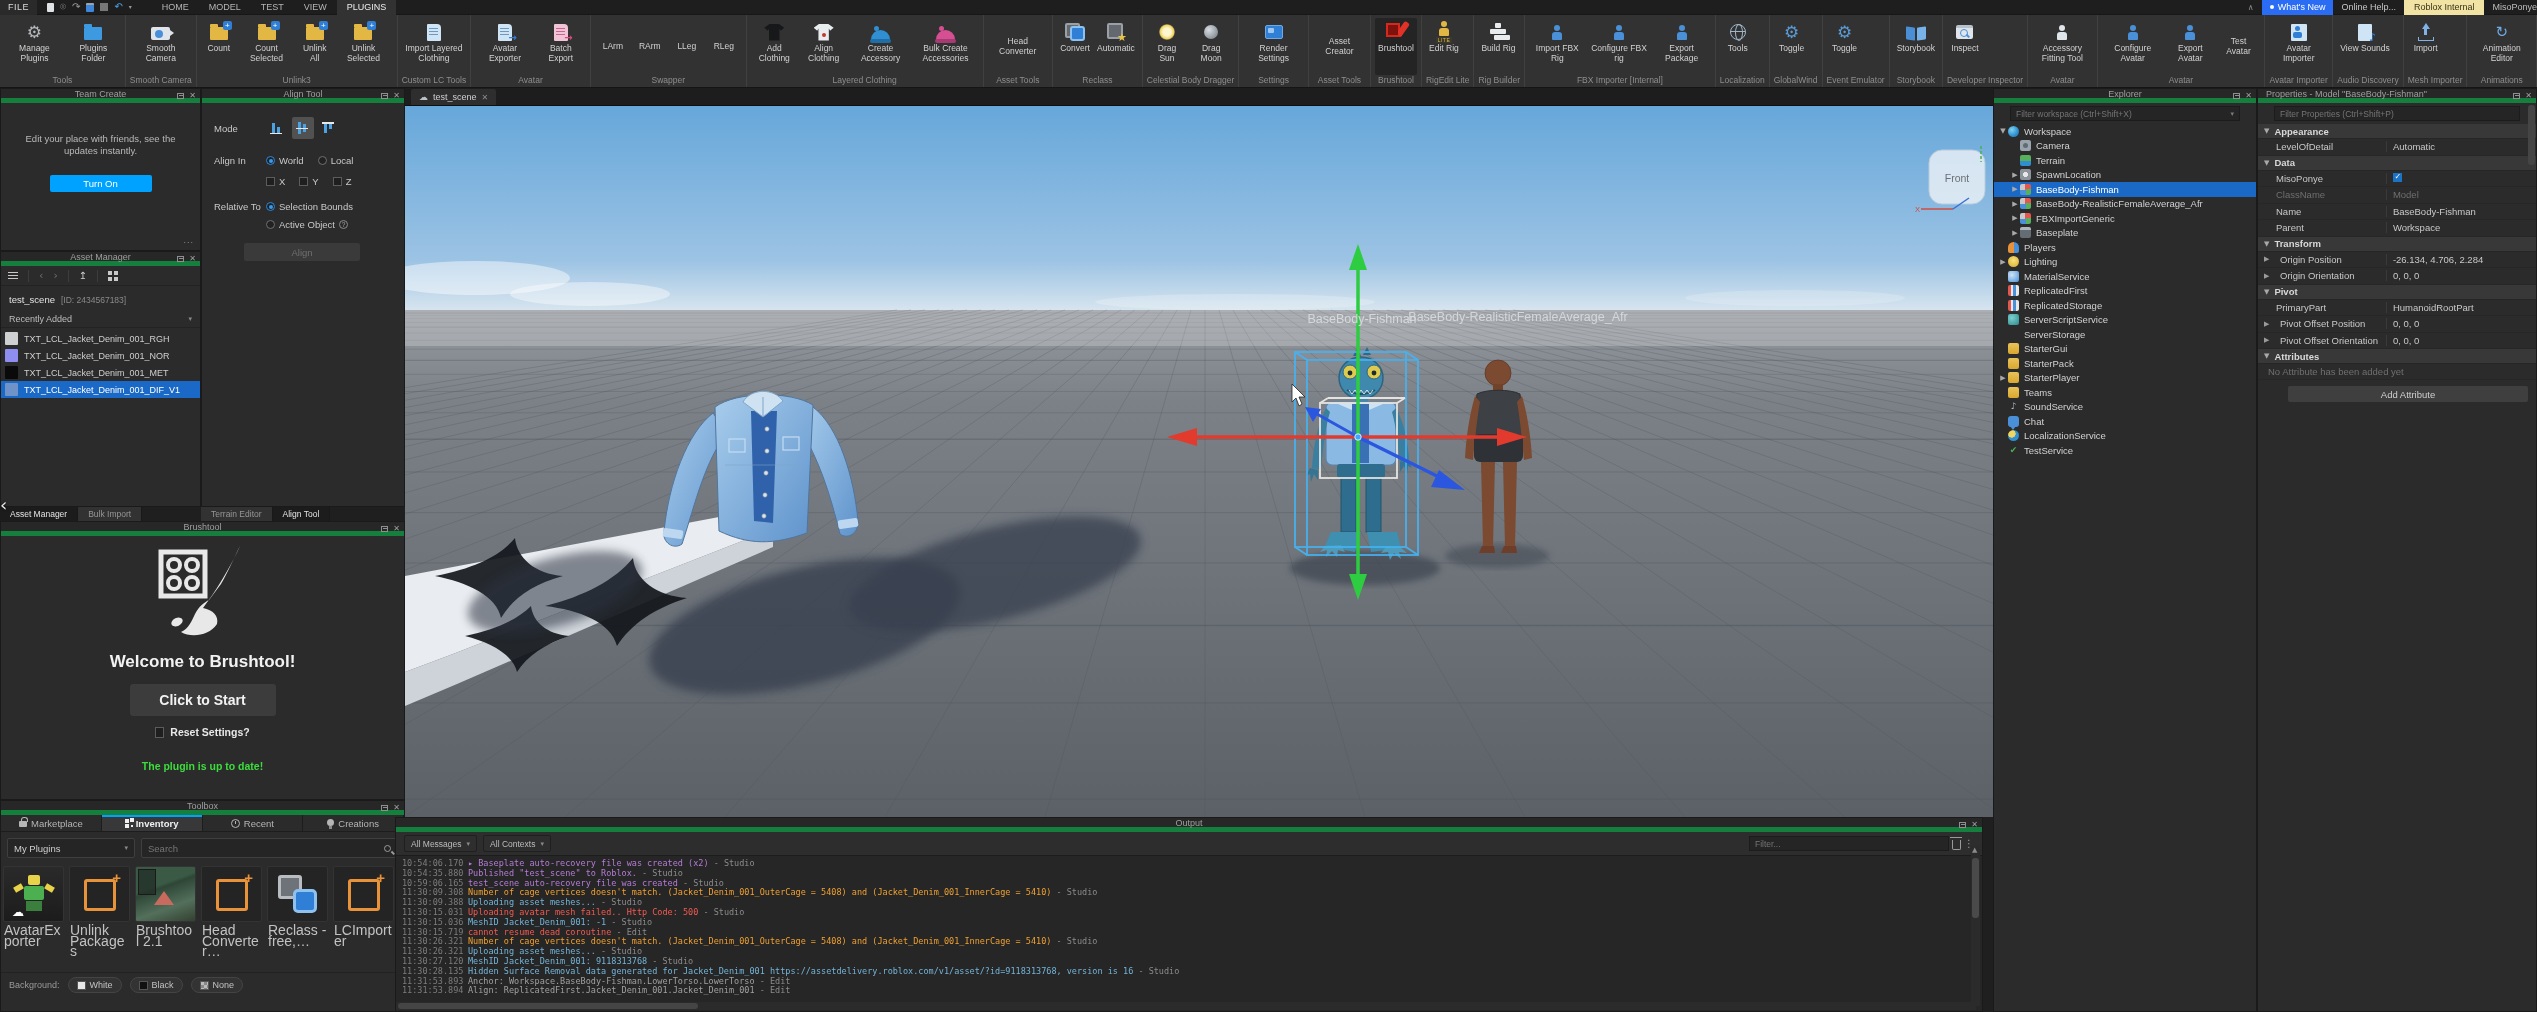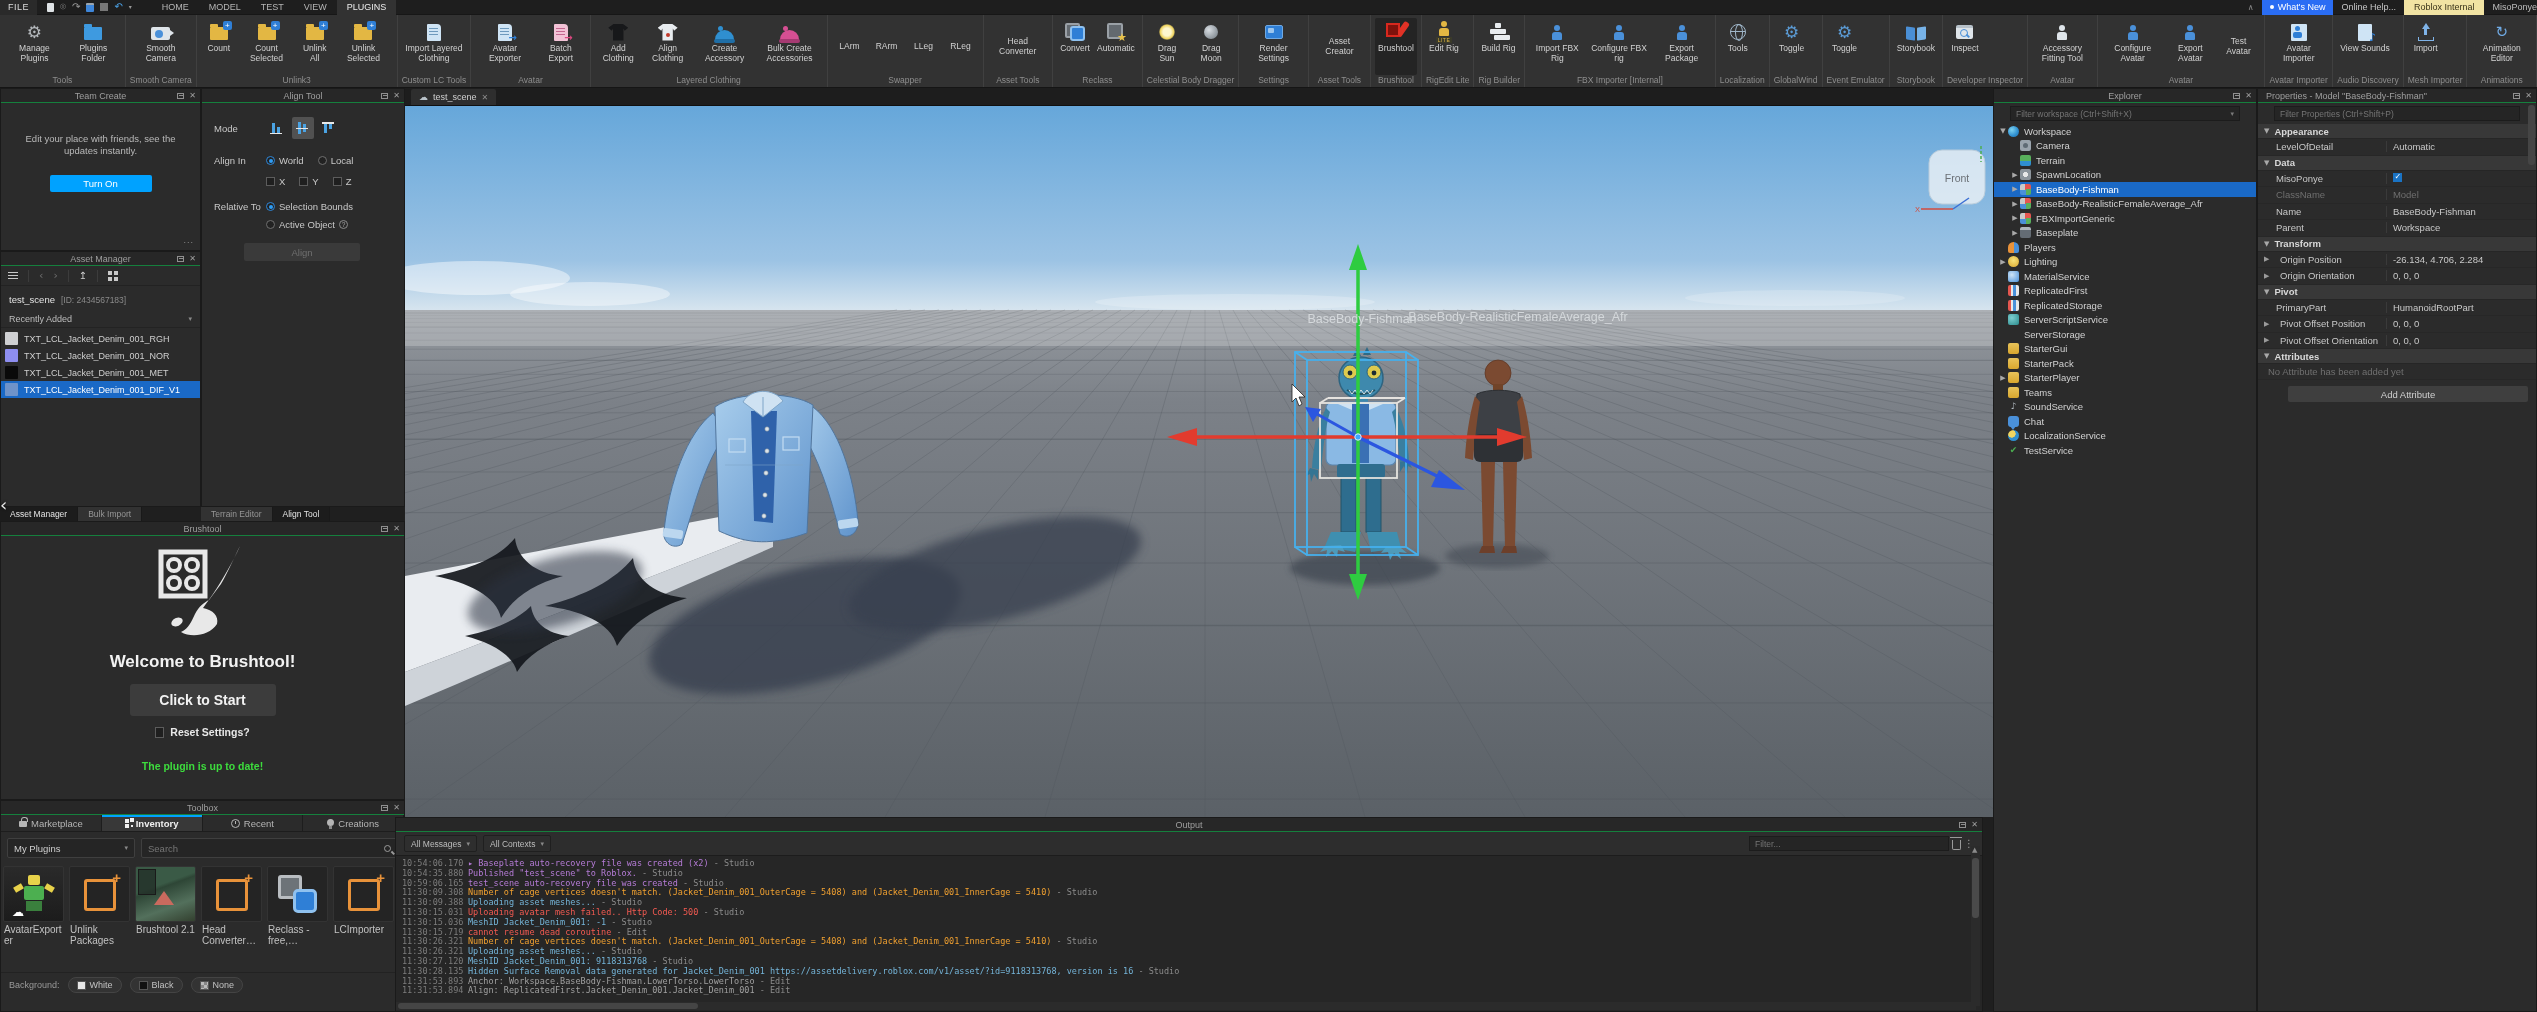--- a/index.html
+++ b/index.html
@@ -102,21 +102,21 @@
   .ic-sounds{width:14px;height:17px;background:#cfe4f5;border-radius:1px}
   .ic-sounds::after{content:"♪";position:absolute;right:-4px;bottom:-3px;color:#2f7fd6;font-size:11px;font-family:"DejaVu Sans",sans-serif}
   .ic-import{width:16px;height:18px}
   .ic-import::before{content:"";position:absolute;left:4px;top:0;border-left:4px solid transparent;border-right:4px solid transparent;border-bottom:6px solid #7fb3e8}
   .ic-import::after{content:"";position:absolute;left:6.5px;top:5px;width:3px;height:7px;background:#7fb3e8}
   .ic-import .base{position:absolute;left:0;bottom:0;width:16px;height:4px;border:1.5px solid #7fb3e8;border-top:none}
   .ic-anim{font-size:15px;color:#6fa9e3;line-height:16px}
 
   
   .panel{position:absolute;background:#2b2b2b;border:1px solid #1a1a1a}
-  .ptitle{height:14px;background:#272727;border-bottom:1px solid #15803d;display:flex;align-items:center;justify-content:center;font-size:9px;color:#9f9f9f;position:relative}
+  .ptitle{height:14px;background:#272727;border-bottom:5px solid #15803d;display:flex;align-items:center;justify-content:center;font-size:9px;color:#9f9f9f;position:relative}
   .pt-icons{position:absolute;right:4px;top:3px;display:flex;gap:5px;align-items:center}
   .flo{width:7px;height:6px;border:1px solid #8f8f8f;position:relative}
   .flo::after{content:"";position:absolute;left:1px;top:1px;width:4px;height:3px;border:1px solid #8f8f8f;border-left:none;border-bottom:none}
   .clo{color:#9f9f9f;font-size:8px;line-height:8px}
 
   .dock-tabs{position:absolute;display:flex;height:14px;font-size:8.5px}
   .dock-tab{padding:0 10px;display:flex;align-items:center;background:#323232;color:#969696;border-right:1px solid #191919}
   .dock-tab.active{background:#1c1c1c;color:#e4e4e4}
 
   
@@ -180,21 +180,21 @@
   .tbx-ico-bulb::after{content:"";position:absolute;left:2px;top:7px;width:3px;height:3px;background:#8a8a8a}
   .tbx-filter{display:flex;align-items:center;gap:6px;padding:6px}
   .tbx-select{width:128px;height:20px;background:#252525;border:1px solid #3f3f3f;border-radius:2px;display:flex;align-items:center;justify-content:space-between;padding:0 6px;font-size:9.5px;color:#cfcfcf}
   .tbx-search{flex:1;height:20px;background:#252525;border:1px solid #3f3f3f;border-radius:2px;display:flex;align-items:center;padding:0 6px}
   .tbx-search input{flex:1;background:transparent;border:none;outline:none;color:#cfcfcf;font-size:9.5px;font-family:"Liberation Sans",sans-serif}
   .ico-mag{width:7px;height:7px;border:1.5px solid #9a9a9a;border-radius:50%;position:relative}
   .ico-mag::after{content:"";position:absolute;left:6px;top:6px;width:4px;height:1.5px;background:#9a9a9a;transform:rotate(45deg)}
   .tbx-grid{display:flex;gap:5px;padding:2px 2px}
   .tile{width:61px}
   .tile-thumb{width:61px;height:56px;background:#242424;border:1px solid #333;border-radius:2px;position:relative;overflow:hidden}
-  .tile-label{font-size:10px;color:#c2c2c2;line-height:10.5px;padding:3px 1px;word-wrap:break-word}
+  .tile-label{font-size:14px;color:#c2c2c2;line-height:10.5px;padding:3px 1px;word-wrap:break-word}
   .th-puzzle::before{content:"";position:absolute;left:14px;top:12px;width:26px;height:26px;border:3px solid #e8923a;border-radius:3px}
   .th-puzzle::after{content:"+";position:absolute;right:8px;top:2px;color:#e8923a;font-size:15px;font-weight:bold}
   .th-avatar{background:linear-gradient(#2a2a2a,#1c1c1c)}
   .th-avatar .head{position:absolute;left:24px;top:8px;width:12px;height:10px;background:#e8d24a;border-radius:2px}
   .th-avatar .torso{position:absolute;left:20px;top:19px;width:20px;height:14px;background:#4caf50;border-radius:2px}
   .th-avatar .arm1{position:absolute;left:10px;top:18px;width:9px;height:6px;background:#e8d24a;transform:rotate(-30deg)}
   .th-avatar .arm2{position:absolute;left:41px;top:18px;width:9px;height:6px;background:#e8d24a;transform:rotate(30deg)}
   .th-avatar .legs{position:absolute;left:22px;top:34px;width:16px;height:10px;background:#3a7f3d}
   .th-avatar .cloud{position:absolute;left:8px;bottom:2px;color:#fff;font-size:12px}
   .th-scene{background:linear-gradient(160deg,#3a5a46 0 35%,#2e4636 40%,#53705c 70%,#33402f)}
@@ -408,63 +408,63 @@
               <span class="arr glyph">→</span>
             </span>
           </div>
           <div class="rb-text">Batch Export</div>
         </div>
       </div>
       <div class="rb-glabel">Avatar</div>
     </div>
     <div class="rb-group">
       <div class="rb-items">
-        <div class="rb-item">
-          <div class="rb-icon">
-            <span class="ic ic-shirt"></span>
-          </div>
-          <div class="rb-text">Add Clothing</div>
-        </div>
-        <div class="rb-item">
-          <div class="rb-icon">
-            <span class="ic ic-shirt white"></span>
-          </div>
-          <div class="rb-text">Align Clothing</div>
-        </div>
-        <div class="rb-item">
-          <div class="rb-icon">
-            <span class="ic ic-beanie"></span>
-          </div>
-          <div class="rb-text">Create Accessory</div>
-        </div>
-        <div class="rb-item">
-          <div class="rb-icon">
-            <span class="ic ic-beanie pink"></span>
-          </div>
-          <div class="rb-text">Bulk Create Accessories</div>
-        </div>
-      </div>
-      <div class="rb-glabel">Layered Clothing</div>
-    </div>
-    <div class="rb-group">
-      <div class="rb-items">
         <div class="rb-item textonly">
           <div class="rb-text">LArm</div>
         </div>
         <div class="rb-item textonly">
           <div class="rb-text">RArm</div>
         </div>
         <div class="rb-item textonly">
           <div class="rb-text">LLeg</div>
         </div>
         <div class="rb-item textonly">
           <div class="rb-text">RLeg</div>
         </div>
       </div>
       <div class="rb-glabel">Swapper</div>
+    </div>
+    <div class="rb-group">
+      <div class="rb-items">
+        <div class="rb-item">
+          <div class="rb-icon">
+            <span class="ic ic-shirt"></span>
+          </div>
+          <div class="rb-text">Add Clothing</div>
+        </div>
+        <div class="rb-item">
+          <div class="rb-icon">
+            <span class="ic ic-shirt white"></span>
+          </div>
+          <div class="rb-text">Align Clothing</div>
+        </div>
+        <div class="rb-item">
+          <div class="rb-icon">
+            <span class="ic ic-beanie"></span>
+          </div>
+          <div class="rb-text">Create Accessory</div>
+        </div>
+        <div class="rb-item">
+          <div class="rb-icon">
+            <span class="ic ic-beanie pink"></span>
+          </div>
+          <div class="rb-text">Bulk Create Accessories</div>
+        </div>
+      </div>
+      <div class="rb-glabel">Layered Clothing</div>
     </div>
     <div class="rb-group">
       <div class="rb-items">
         <div class="rb-item textonly">
           <div class="rb-text">Head Converter</div>
         </div>
       </div>
       <div class="rb-glabel">Asset Tools</div>
     </div>
     <div class="rb-group">

